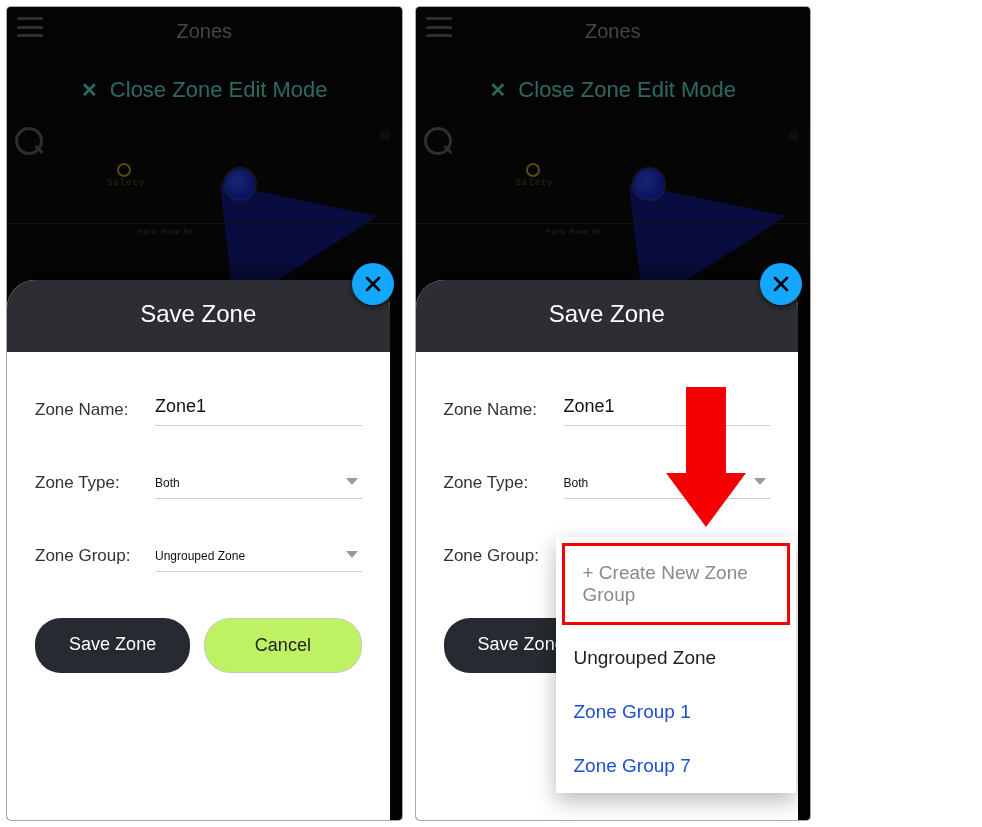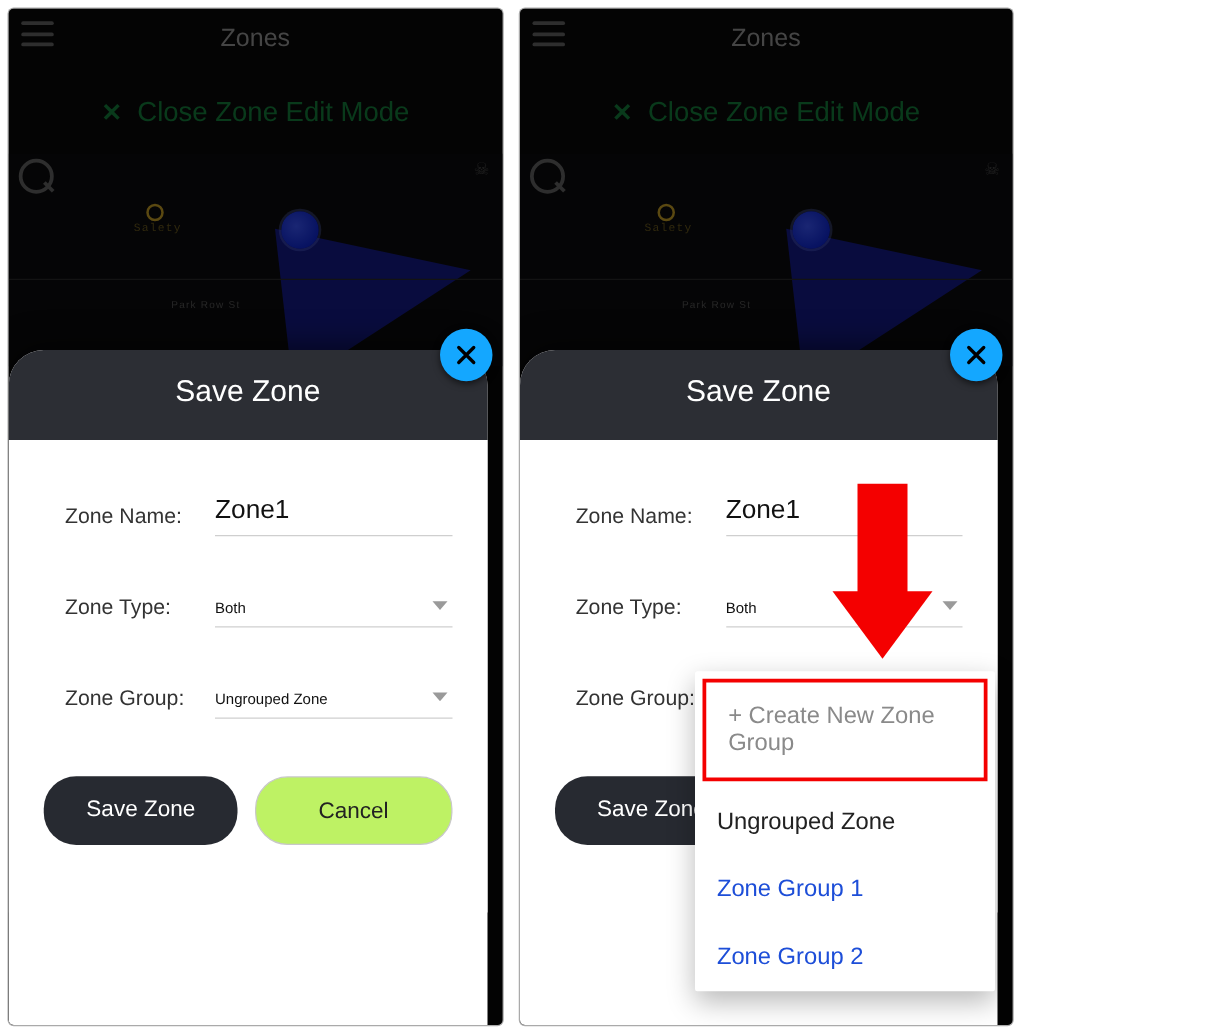--- a/index.html
+++ b/index.html
@@ -52,21 +52,21 @@
     background: #666;
     border-radius: 2px;
   }
   .dimmer {
     position: absolute;
     inset: 0;
     background: rgba(0,0,0,0.55);
   }
   
   .editbar {
-    color: #15803d;
+    color: #5eead4;
     text-align: center;
     font-size: 22px;
     padding: 22px 0 20px;
     position: relative;
   }
   .editbar .x {
     font-weight: bold;
     margin-right: 6px;
     font-size: 20px;
   }
@@ -115,21 +115,21 @@
     border-right:120px solid transparent;
     border-top:120px solid rgba(30,40,240,0.55);
     transform:rotate(12deg);
     transform-origin:top left;
   }
   .street{
     position:absolute;left:0;right:0;top:100px;height:1px;
     background:#2a2a2a;
   }
   .streetlbl{
-    position:absolute;left:130px;top:116px;
+    position:absolute;left:130px;top:104px;
     font-size:8px;color:#555;letter-spacing:1px;
   }
   .skull{
     position:absolute;right:10px;top:4px;color:#444;font-size:14px;
   }
   
   .closepanel{
     position:absolute;
     right:8px;
     top:256px;
@@ -159,33 +159,32 @@
     border-radius:28px 28px 0 0;
   }
   .sheet-body{
     background:#fff;
     padding:40px 28px 20px;
   }
   .field{
     display:flex;
     align-items:flex-end;
     margin-bottom:46px;
-    margin-left:17px;
   }
   .field-label{
     width:120px;
     color:#333;
     font-size:17px;
     padding-bottom:6px;
   }
   .field-value{
     flex:1;
     border:none;
     border-bottom:1px solid #cfcfcf;
-    font-size:21px;
+    font-size:18px;
     padding:4px 0 8px;
     color:#111;
   }
   .select-wrap{
     flex:1;position:relative;
     border-bottom:1px solid #cfcfcf;
   }
   .select-value{
     font-size:12px;color:#111;
     padding:4px 0 8px;display:block;
@@ -387,18 +386,18 @@
 
     <div class="arrow">
       <div class="shaft"></div>
         <div class="head"></div>
     </div>
 
     <div class="dropdown">
       <div class="opt create">+ Create New Zone Group</div>
       <div class="opt">Ungrouped Zone</div>
       <div class="opt muted">Zone Group 1</div>
-      <div class="opt muted">Zone Group 2</div>
+      <div class="opt muted">Zone Group 7</div>
     </div>
 
   </div>
 
 </div>
 
 </body></html>

